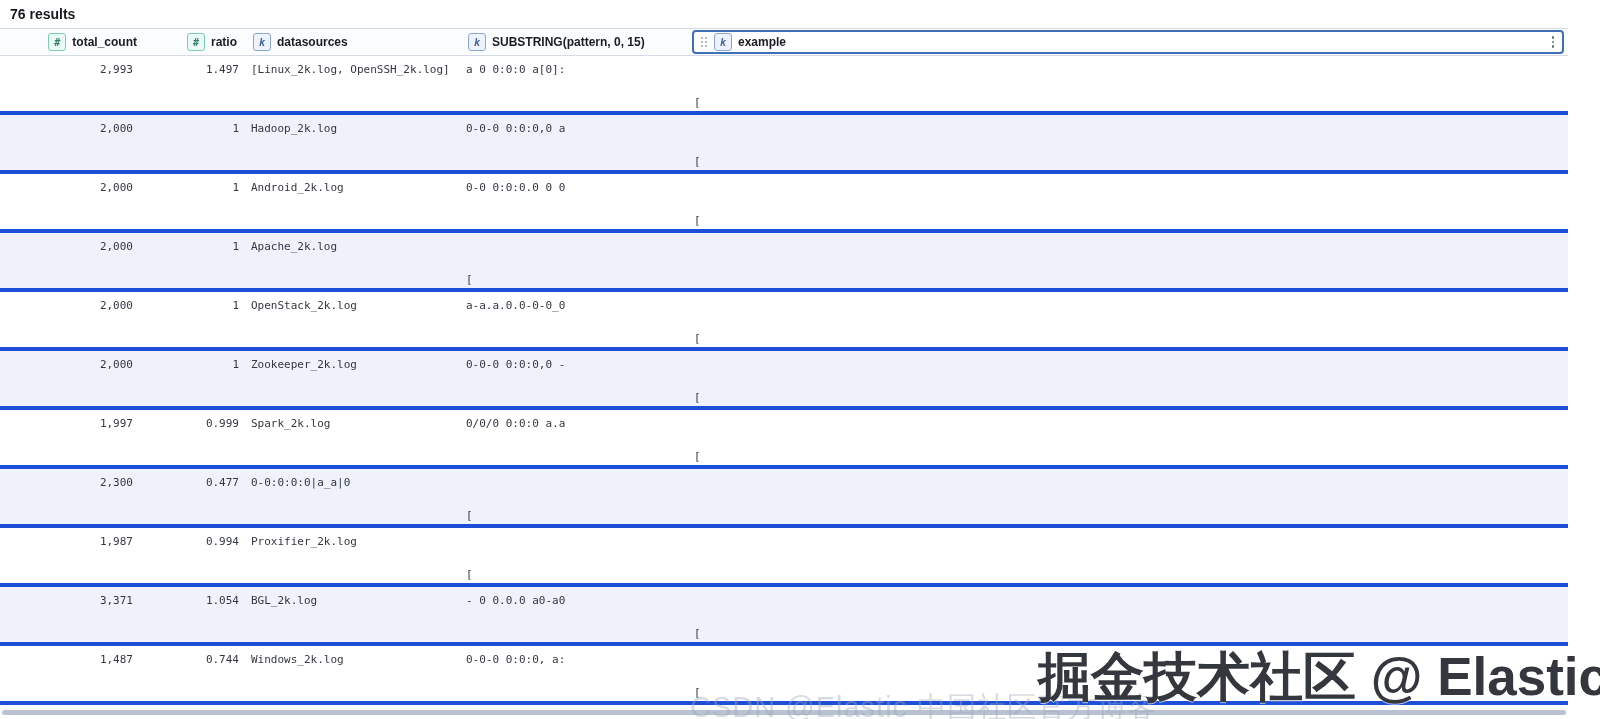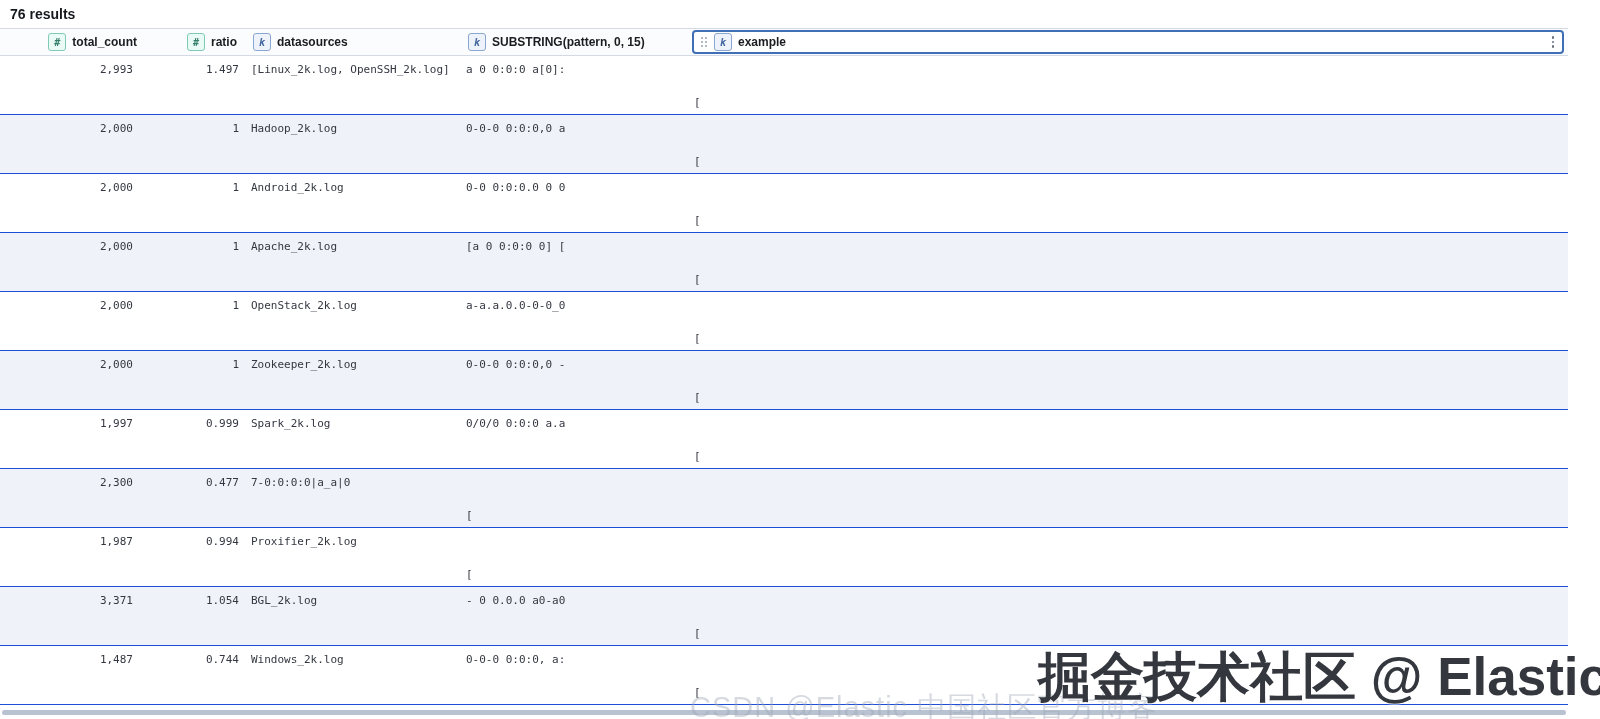--- a/index.html
+++ b/index.html
@@ -20,21 +20,21 @@
   .token{flex:none;width:16px;height:16px;border-radius:3px;display:inline-flex;align-items:center;justify-content:center;
       font-family:"DejaVu Sans Mono","Liberation Mono",monospace;font-size:10px;font-weight:700;font-style:italic;}
   .token.num{background:#eafaf4;border:1px solid #7fcab5;color:#35806b;}
   .token.key{background:#edf2fb;border:1px solid #8aa7d2;color:#44669e;}
   .grip{flex:none;display:flex;}
   .kebab{margin-left:auto;flex:none;display:flex;flex-direction:column;gap:2px;padding:2px;cursor:pointer;}
   .kebab i{width:2.5px;height:2.5px;border-radius:50%;background:#69707d;}
 
   .grid-body{}
   .row{display:grid;grid-template-columns:145px 100px 215px 228px 1fr;height:59px;
-      box-sizing:border-box;border-bottom:1px solid #1d4ed8;}
+      box-sizing:border-box;border-bottom:4px solid #1d4ed8;}
   .row:nth-child(even){background:#eff2f9;}
   .cell{font-family:"DejaVu Sans Mono","Liberation Mono",monospace;font-size:11px;line-height:17px;
       color:#343741;padding:5px 8px 0 8px;white-space:pre-wrap;overflow:hidden;min-width:0;}
   .cell.right{text-align:right;}
   .cell.c1{padding-right:12px;}
   .cell.c2{padding-right:6px;}
   .cell.c3,.cell.c4{padding-left:6px;}
   .cell-example{padding:4px 4px 0 6px;}
   .ex-open{white-space:pre;}
 
@@ -129,21 +129,20 @@
       <div class="ex-open">[</div>
       
       
     </div>
   </div>
 
   <div class="row">
     <div class="cell right c1">2,000</div>
     <div class="cell right c2">1</div>
     <div class="cell c3">Apache_2k.log</div>
-    <div class="cell c4">[a 0 0:0:0 0] [</div>
     <div class="cell cell-example">
       <div class="ex-open">[</div>
       
       
     </div>
   </div>
 
   <div class="row">
     <div class="cell right c1">2,000</div>
     <div class="cell right c2">1</div>
@@ -176,21 +175,21 @@
     <div class="cell cell-example">
       <div class="ex-open">[</div>
       
       
     </div>
   </div>
 
   <div class="row">
     <div class="cell right c1">2,300</div>
     <div class="cell right c2">0.477</div>
-    <div class="cell c4">7-0:0:0:0|a_a|0</div>
+    <div class="cell c4">0-0:0:0:0|a_a|0</div>
     <div class="cell cell-example">
       <div class="ex-open">[</div>
       
       
     </div>
   </div>
 
   <div class="row">
     <div class="cell right c1">1,987</div>
     <div class="cell right c2">0.994</div>

